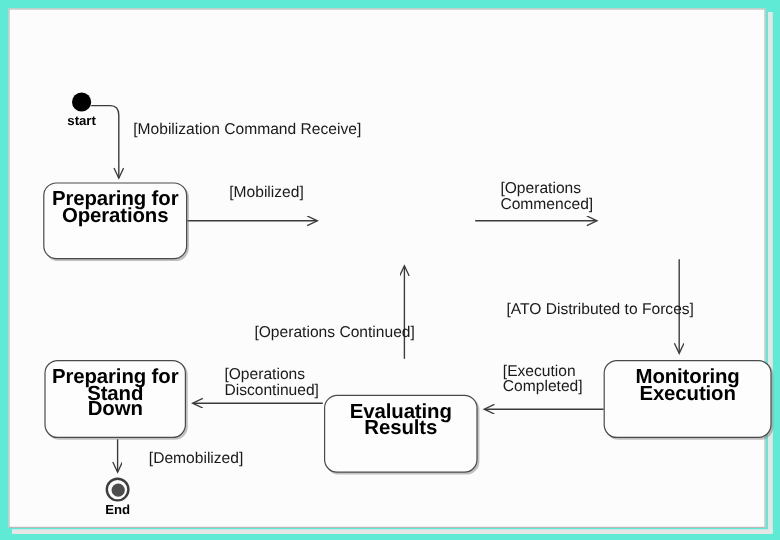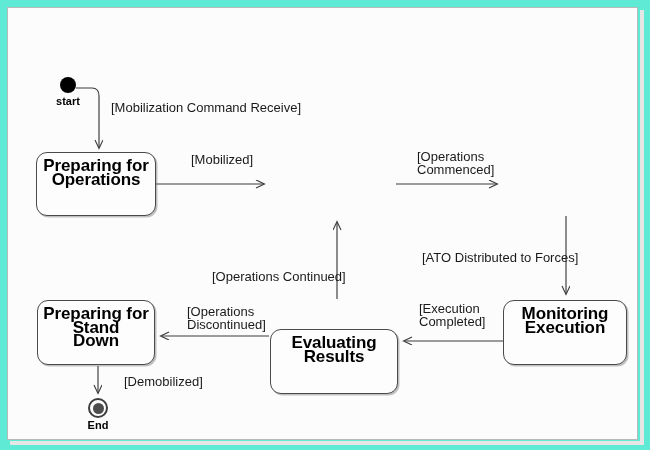--- a/index.html
+++ b/index.html
@@ -154,21 +154,21 @@
   <div class="end-outer" style="left:88px; top:398px;"></div>
   <div class="end-inner" style="left:92.5px; top:402.5px;"></div>
   <div class="pseudo-label" style="left:70px; top:419px; width:56px;">End</div>
 
   <div class="state" style="left:36px; top:152px; width:120px; height:64px;">
     <div class="title"><span>Preparing for</span><br><span>Operations</span></div>
   </div>
 
 
 
-  <div class="state" style="left:503px; top:300px; width:124px; height:65px;">
+  <div class="state" style="left:503px; top:300px; width:140px; height:65px;">
     <div class="title">Monitoring Execution</div>
   </div>
 
   <div class="state" style="left:270px; top:300px; width:128px; height:65px;margin-top:29px;">
     <div class="title">Evaluating Results</div>
   </div>
 
   <div class="state" style="left:37px; top:300px; width:118px; height:65px;">
     <div class="title"><span>Preparing for Stand</span><br><span>Down</span></div>
   </div>

